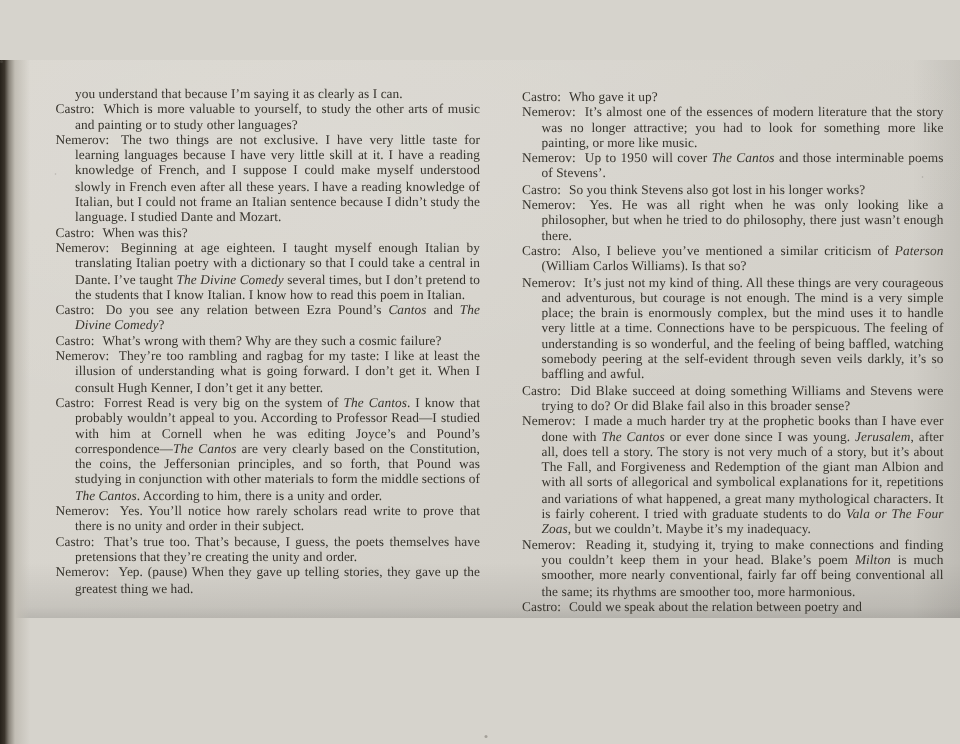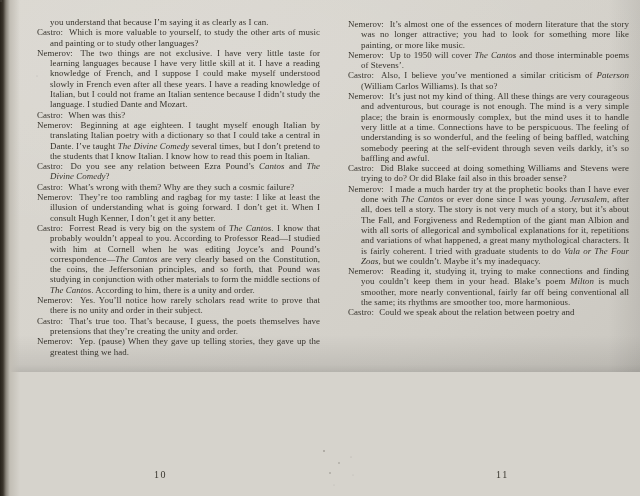--- a/index.html
+++ b/index.html
@@ -10,20 +10,21 @@
     font-family: "Liberation Serif", serif;
   }
   .book {
     position: relative;
     width: 640px; height: 372px;
     background:
       radial-gradient(130% 100% at 35% 15%, rgba(255,255,255,0.10), rgba(0,0,0,0) 55%),
       linear-gradient(180deg, rgba(0,0,0,0) 90%, rgba(0,0,0,0.08) 98%, rgba(0,0,0,0.14) 100%),
       linear-gradient(270deg, rgba(0,0,0,0.07) 0, rgba(0,0,0,0) 5%),
       linear-gradient(135deg, #dad7d0 0%, #d7d4cd 40%, #d2cfc8 75%, #cbc8c1 100%);
+    margin-top: 40px;
   }
   .edge-left {
     position: absolute; left: 0; top: 0; width: 20px; height: 496px;
     background: linear-gradient(90deg, #262119 0px, #3b352c 3px, #8a857b 6px, #c2beb5 10px, rgba(194,190,181,0) 20px);
   }
   .text-block {
     position: absolute;
     color: #36332c;
     font-size: 8.9px;
     line-height: 10.3px;
@@ -79,22 +80,25 @@
       <p class="para"><span class="speaker">Nemerov: </span><span>Beginning at age eighteen. I taught myself enough Italian by translating Italian poetry with a dictionary so that I could take a central in Dante. I’ve taught </span><i>The Divine Comedy</i><span> several times, but I don’t pretend to the students that I know Italian. I know how to read this poem in Italian.</span></p>
       <p class="para"><span class="speaker">Castro: </span><span>Do you see any relation between Ezra Pound’s </span><i>Cantos</i><span> and </span><i>The Divine Comedy</i><span>?</span></p>
       <p class="para"><span class="speaker">Castro: </span><span>What’s wrong with them? Why are they such a cosmic failure?</span></p>
       <p class="para"><span class="speaker">Nemerov: </span><span>They’re too rambling and ragbag for my taste: I like at least the illusion of understanding what is going forward. I don’t get it. When I consult Hugh Kenner, I don’t get it any better.</span></p>
       <p class="para"><span class="speaker">Castro: </span><span>Forrest Read is very big on the system of </span><i>The Cantos</i><span>. I know that probably wouldn’t appeal to you. According to Professor Read—I studied with him at Cornell when he was editing Joyce’s and Pound’s correspondence—</span><i>The Cantos</i><span> are very clearly based on the Constitution, the coins, the Jeffersonian principles, and so forth, that Pound was studying in conjunction with other materials to form the middle sections of </span><i>The Cantos</i><span>. According to him, there is a unity and order.</span></p>
       <p class="para"><span class="speaker">Nemerov: </span><span>Yes. You’ll notice how rarely scholars read write to prove that there is no unity and order in their subject.</span></p>
       <p class="para"><span class="speaker">Castro: </span><span>That’s true too. That’s because, I guess, the poets themselves have pretensions that they’re creating the unity and order.</span></p>
       <p class="para"><span class="speaker">Nemerov: </span><span>Yep. (pause) When they gave up telling stories, they gave up the greatest thing we had.</span></p>
     </div>
   <div class="text-block text-right">
+      <p class="para"><span class="speaker">Castro: </span><span>Who gave it up?</span></p>
       <p class="para"><span class="speaker">Nemerov: </span><span>It’s almost one of the essences of modern literature that the story was no longer attractive; you had to look for something more like painting, or more like music.</span></p>
       <p class="para"><span class="speaker">Nemerov: </span><span>Up to 1950 will cover </span><i>The Cantos</i><span> and those interminable poems of Stevens’.</span></p>
+      <p class="para"><span class="speaker">Castro: </span><span>So you think Stevens also got lost in his longer works?</span></p>
+      <p class="para"><span class="speaker">Nemerov: </span><span>Yes. He was all right when he was only looking like a philosopher, but when he tried to do philosophy, there just wasn’t enough there.</span></p>
       <p class="para"><span class="speaker">Castro: </span><span>Also, I believe you’ve mentioned a similar criticism of </span><i>Paterson</i><span> (William Carlos Williams). Is that so?</span></p>
       <p class="para"><span class="speaker">Nemerov: </span><span>It’s just not my kind of thing. All these things are very courageous and adventurous, but courage is not enough. The mind is a very simple place; the brain is enormously complex, but the mind uses it to handle very little at a time. Connections have to be perspicuous. The feeling of understanding is so wonderful, and the feeling of being baffled, watching somebody peering at the self-evident through seven veils darkly, it’s so baffling and awful.</span></p>
       <p class="para"><span class="speaker">Castro: </span><span>Did Blake succeed at doing something Williams and Stevens were trying to do? Or did Blake fail also in this broader sense?</span></p>
       <p class="para"><span class="speaker">Nemerov: </span><span>I made a much harder try at the prophetic books than I have ever done with </span><i>The Cantos</i><span> or ever done since I was young. </span><i>Jerusalem</i><span>, after all, does tell a story. The story is not very much of a story, but it’s about The Fall, and Forgiveness and Redemption of the giant man Albion and with all sorts of allegorical and symbolical explanations for it, repetitions and variations of what happened, a great many mythological characters. It is fairly coherent. I tried with graduate students to do </span><i>Vala or The Four Zoas</i><span>, but we couldn’t. Maybe it’s my inadequacy.</span></p>
       <p class="para"><span class="speaker">Nemerov: </span><span>Reading it, studying it, trying to make connections and finding you couldn’t keep them in your head. Blake’s poem </span><i>Milton</i><span> is much smoother, more nearly conventional, fairly far off being conventional all the same; its rhythms are smoother too, more harmonious.</span></p>
       <p class="para"><span class="speaker">Castro: </span><span>Could we speak about the relation between poetry and</span></p>
     </div>
 
   <div class="page-number left">10</div>
   <div class="page-number right">11</div>

